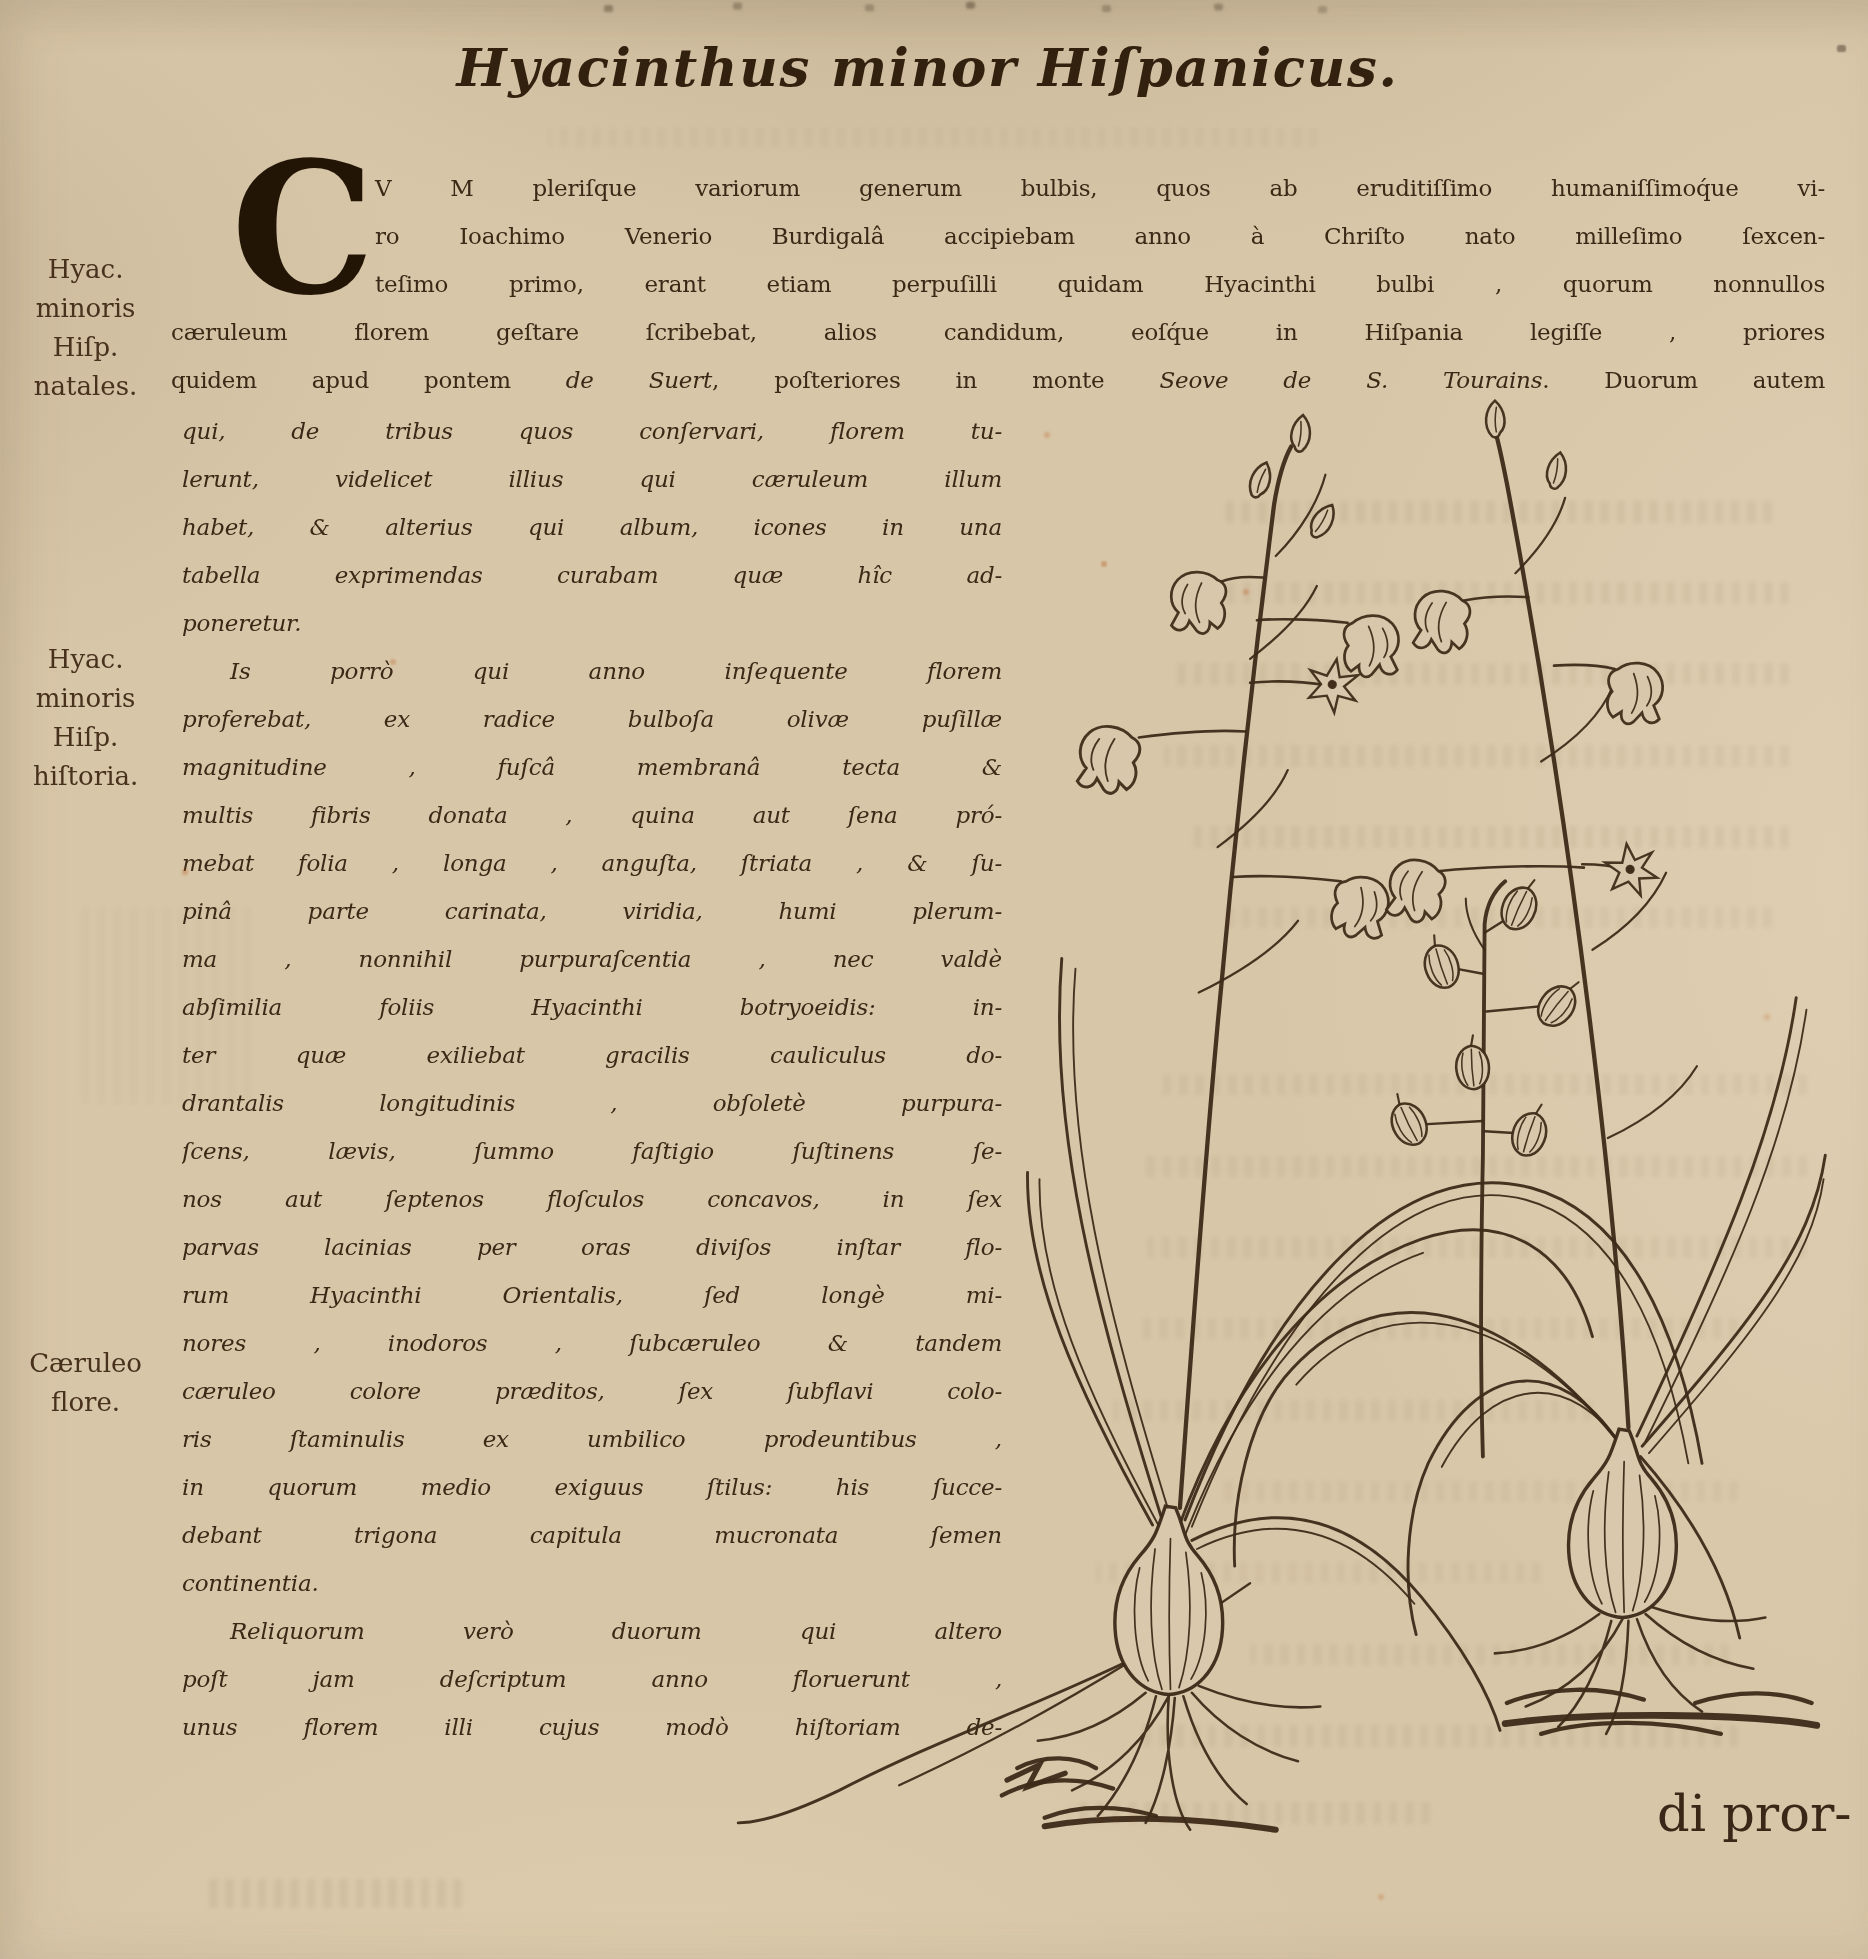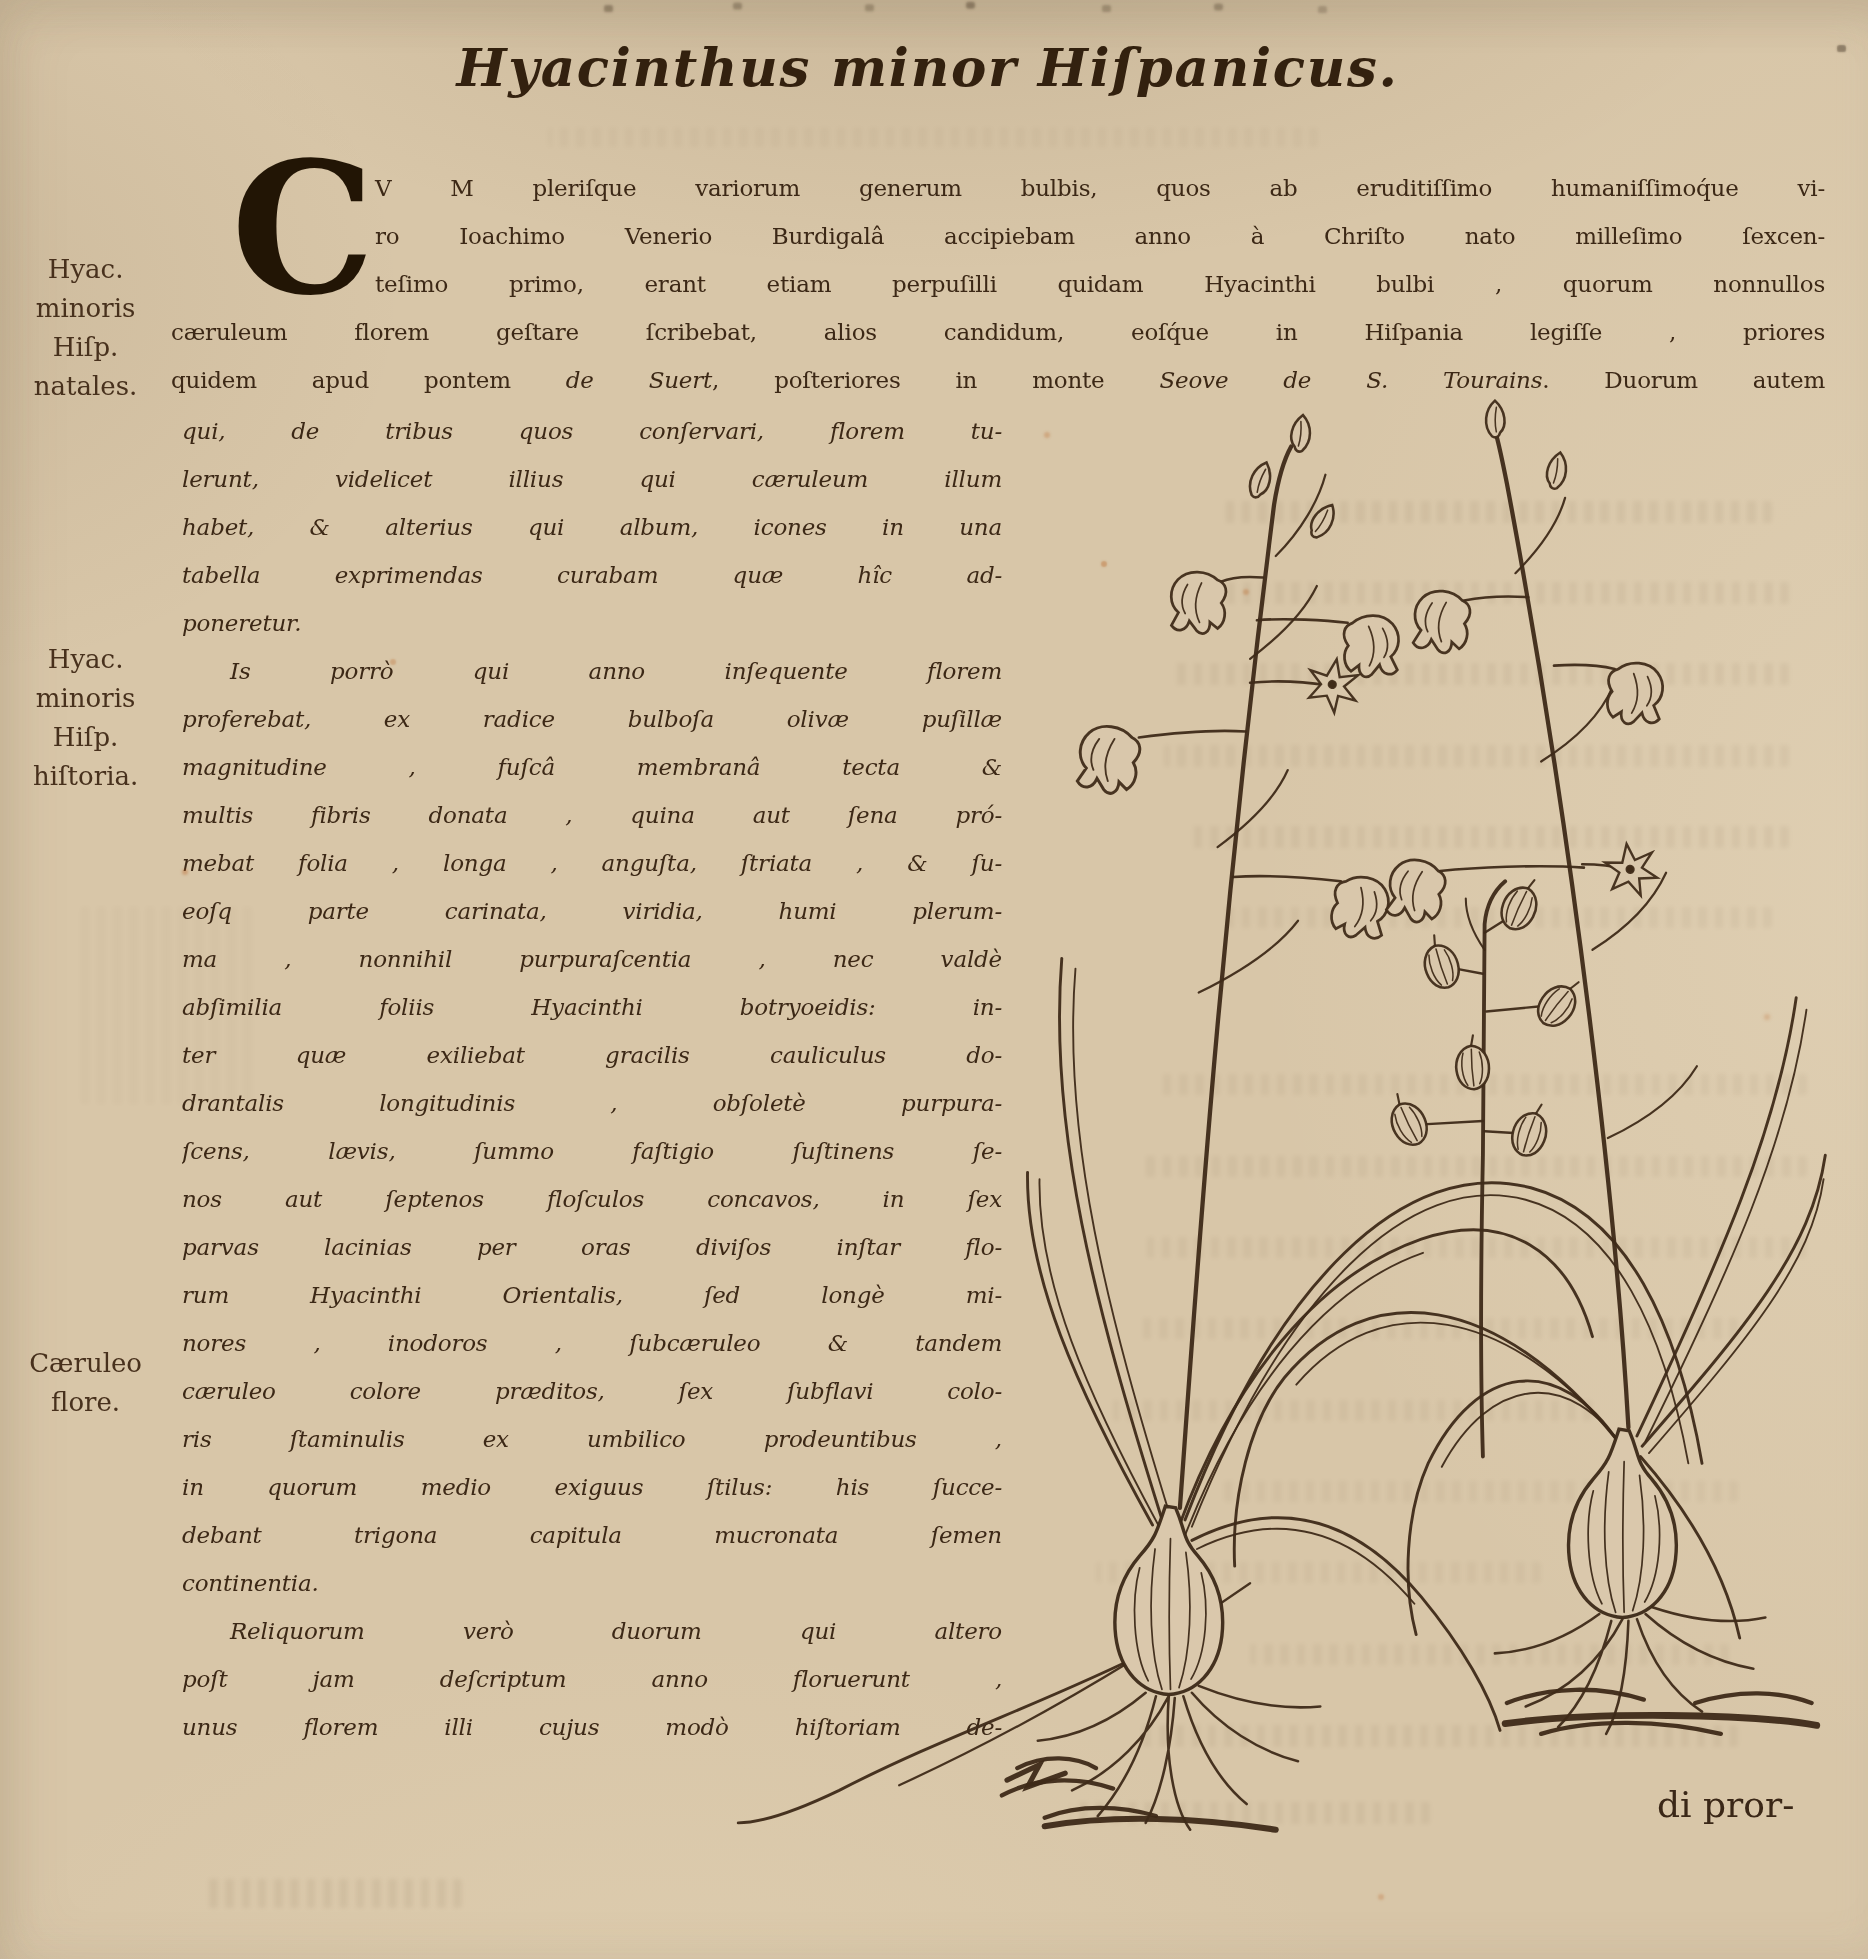--- a/index.html
+++ b/index.html
@@ -25,21 +25,21 @@
   .dc-indent{padding-left:204px;}
   .dropcap{position:absolute;left:60px;top:-6.8px;font-size:181px;line-height:144px;
     font-weight:bold;color:#221505;}
   .column{position:absolute;left:182px;top:407px;width:820px;font-style:italic;}
   .line.indent{text-indent:48px;}
   .line.no-just{text-align:left;text-align-last:left;}
   .it{font-style:italic;}
   .margin-notes{position:absolute;left:5.1px;top:0;width:161px;}
   .margin-note{position:absolute;right:0;width:100%;text-align:center;
     font-size:26px;line-height:39px;color:#48311d;}
-  .catchword{position:absolute;left:1657px;top:1784px;font-size:36px;color:#3a2717;}
+  .catchword{position:absolute;left:1657px;top:1784px;font-size:51px;color:#3a2717;}
   .woodcut{position:absolute;left:993px;top:402px;width:848px;height:1438px;overflow:visible;}
   .ghost{position:absolute;filter:blur(1.9px);transform:scaleX(-1);border-radius:3.4px;
     background:repeating-linear-gradient(90deg, rgba(108,86,58,.6) 0 8.6px, rgba(108,86,58,0) 8.6px 16.3px);}
   .edge-marks{position:absolute;left:0;top:0;width:8.6px;height:6.8px;border-radius:2.6px;
     box-shadow:604px 5.1px 2.6px rgba(60,45,28,.40),733px 2.6px 2.6px rgba(60,45,28,.35),
       865px 4.3px 2.6px rgba(60,45,28,.30),966px 1.7px 2.6px rgba(60,45,28,.45),
       1102px 5.1px 2.6px rgba(60,45,28,.30),1214px 3.4px 2.6px rgba(60,45,28,.35),
       1318px 6px 2.6px rgba(60,45,28,.25),1837px 45px 1.7px rgba(60,45,28,.45);}
   .foxing{position:absolute;left:0;top:0;width:6px;height:6px;border-radius:50%;
     box-shadow:182px 869px 2.6px rgba(185,98,36,.38),1044px 432px 2.6px rgba(185,98,36,.30),
@@ -104,21 +104,21 @@
       <div class="line"><span>qui, de tribus quos conſervari, florem tu-</span></div>
       <div class="line"><span>lerunt, videlicet illius qui cæruleum illum</span></div>
       <div class="line"><span>habet, &amp; alterius qui album, icones in una</span></div>
       <div class="line"><span>tabella exprimendas curabam quæ hîc ad-</span></div>
       <div class="line no-just"><span>poneretur.</span></div>
       <div class="line indent"><span>Is porrò qui anno inſequente florem</span></div>
       <div class="line"><span>proferebat, ex radice bulboſa olivæ puſillæ</span></div>
       <div class="line"><span>magnitudine , fuſcâ membranâ tecta &amp;</span></div>
       <div class="line"><span>multis fibris donata , quina aut ſena pró-</span></div>
       <div class="line"><span>mebat folia , longa , anguſta, ſtriata , &amp; ſu-</span></div>
-      <div class="line"><span>eoſq parte carinata, viridia, humi plerum-</span></div>
+      <div class="line"><span>pinâ parte carinata, viridia, humi plerum-</span></div>
       <div class="line"><span>ma , nonnihil purpuraſcentia , nec valdè</span></div>
       <div class="line"><span>abſimilia foliis Hyacinthi botryoeidis: in-</span></div>
       <div class="line"><span>ter quæ exiliebat gracilis cauliculus do-</span></div>
       <div class="line"><span>drantalis longitudinis , obſoletè purpura-</span></div>
       <div class="line"><span>ſcens, lævis, ſummo faſtigio ſuſtinens ſe-</span></div>
       <div class="line"><span>nos aut ſeptenos floſculos concavos, in ſex</span></div>
       <div class="line"><span>parvas lacinias per oras diviſos inſtar flo-</span></div>
       <div class="line"><span>rum Hyacinthi Orientalis, ſed longè mi-</span></div>
       <div class="line"><span>nores , inodoros , ſubcæruleo &amp; tandem</span></div>
       <div class="line"><span>cæruleo colore præditos, ſex ſubflavi colo-</span></div>

